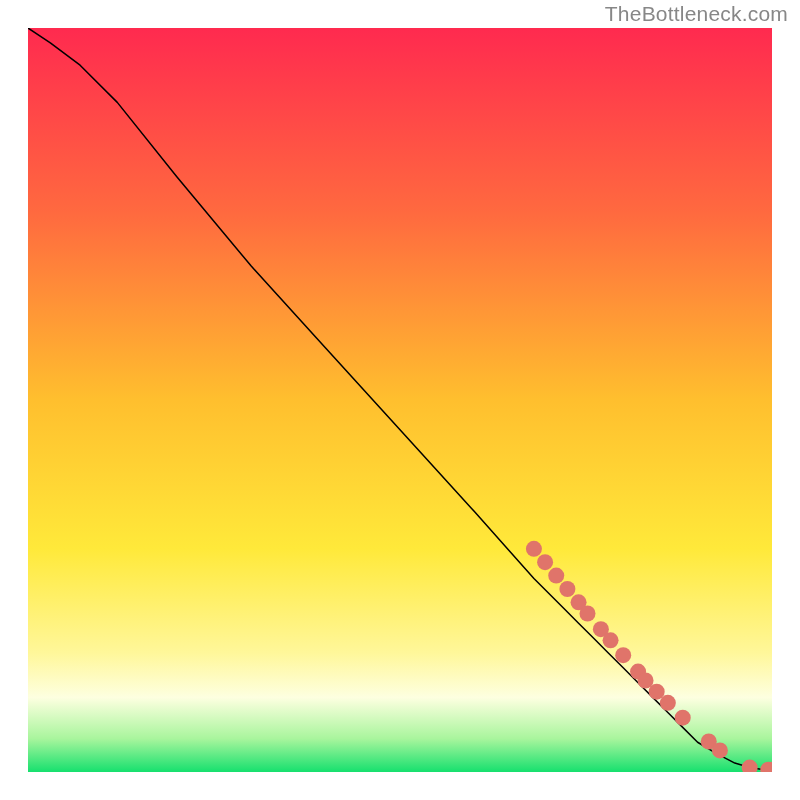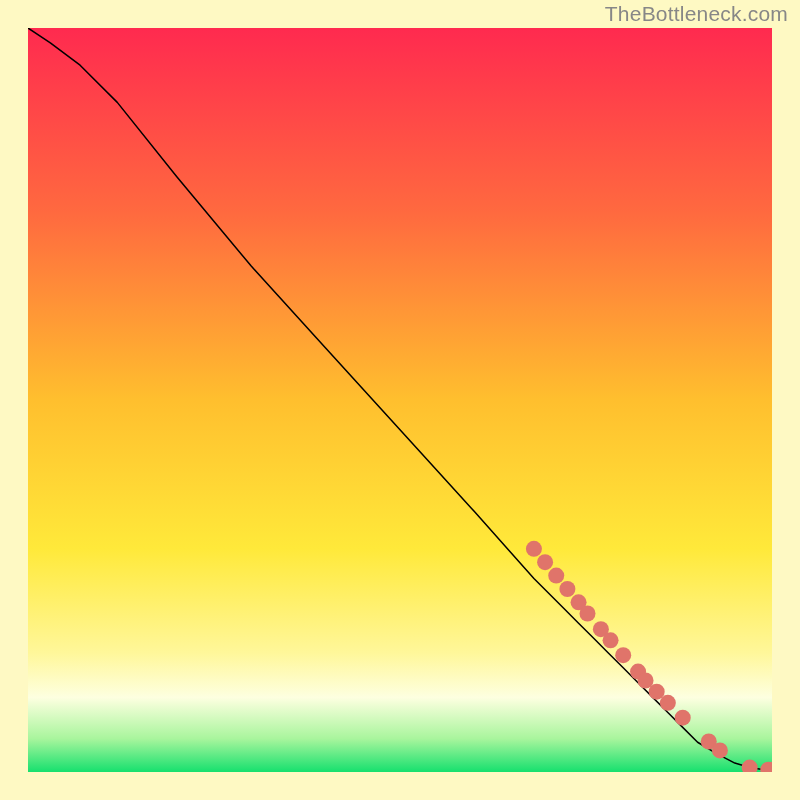--- a/index.html
+++ b/index.html
@@ -7,21 +7,21 @@
     width: 800px;
     height: 800px;
     background: #000;
     overflow: hidden;
     font-family: Arial, Helvetica, sans-serif;
   }
   .stage {
     position: relative;
     width: 800px;
     height: 800px;
-    background: #fef9c3;
+    background: #ffffff;
   }
   .watermark {
     position: absolute;
     top: 2px;
     right: 12px;
     color: #878787;
     font-size: 21px;
     font-weight: 400;
     letter-spacing: 0.2px;
     z-index: 5;

